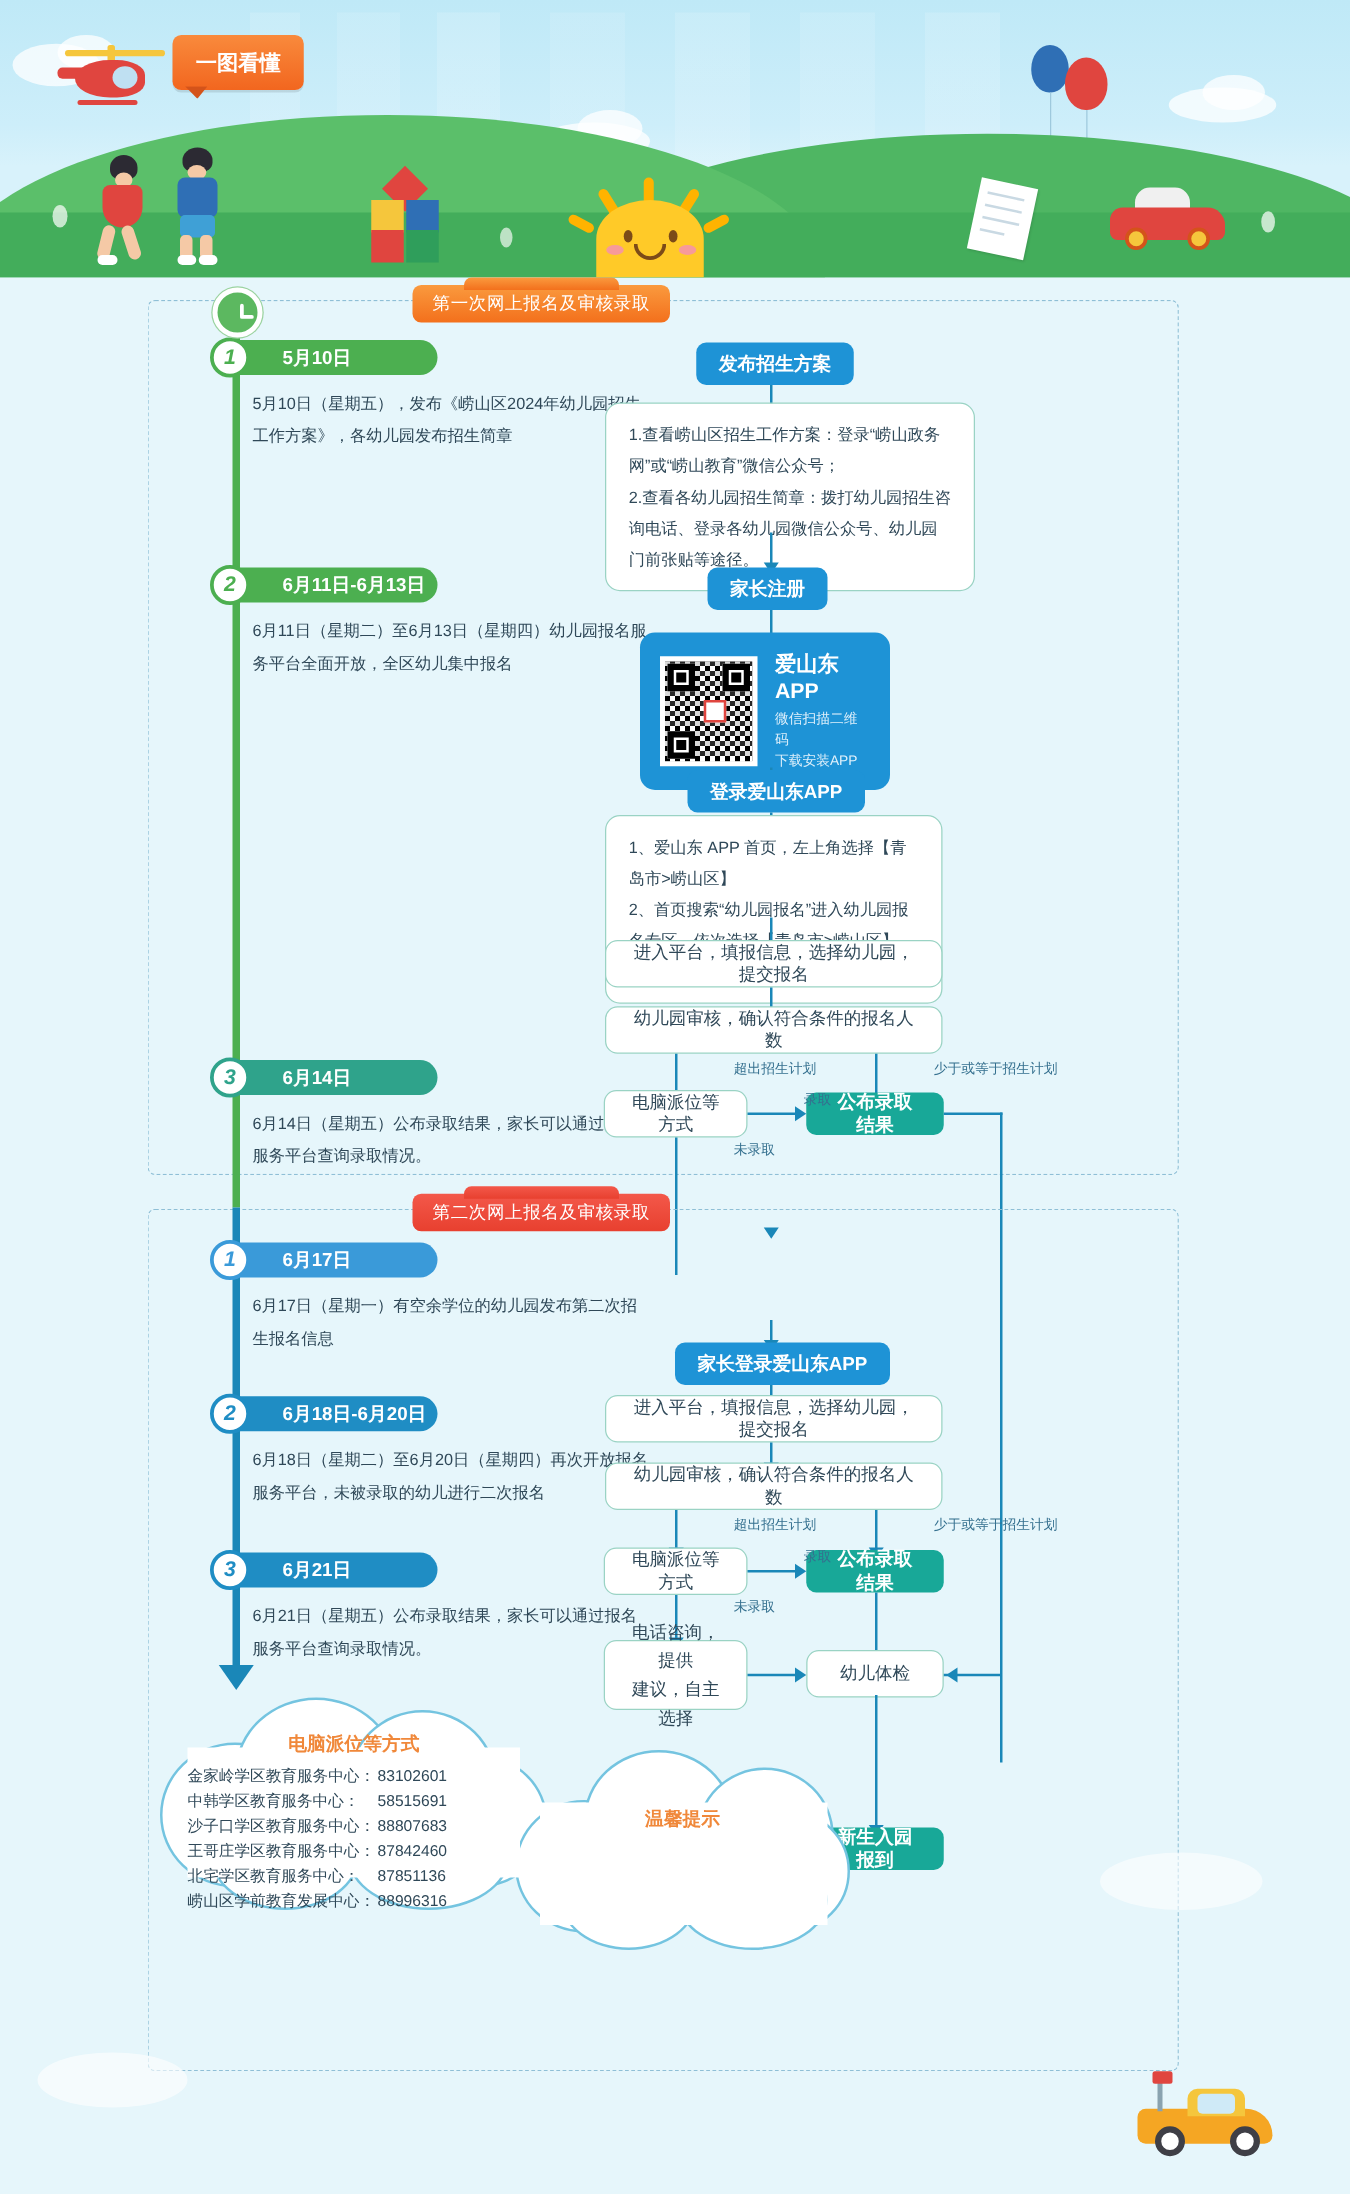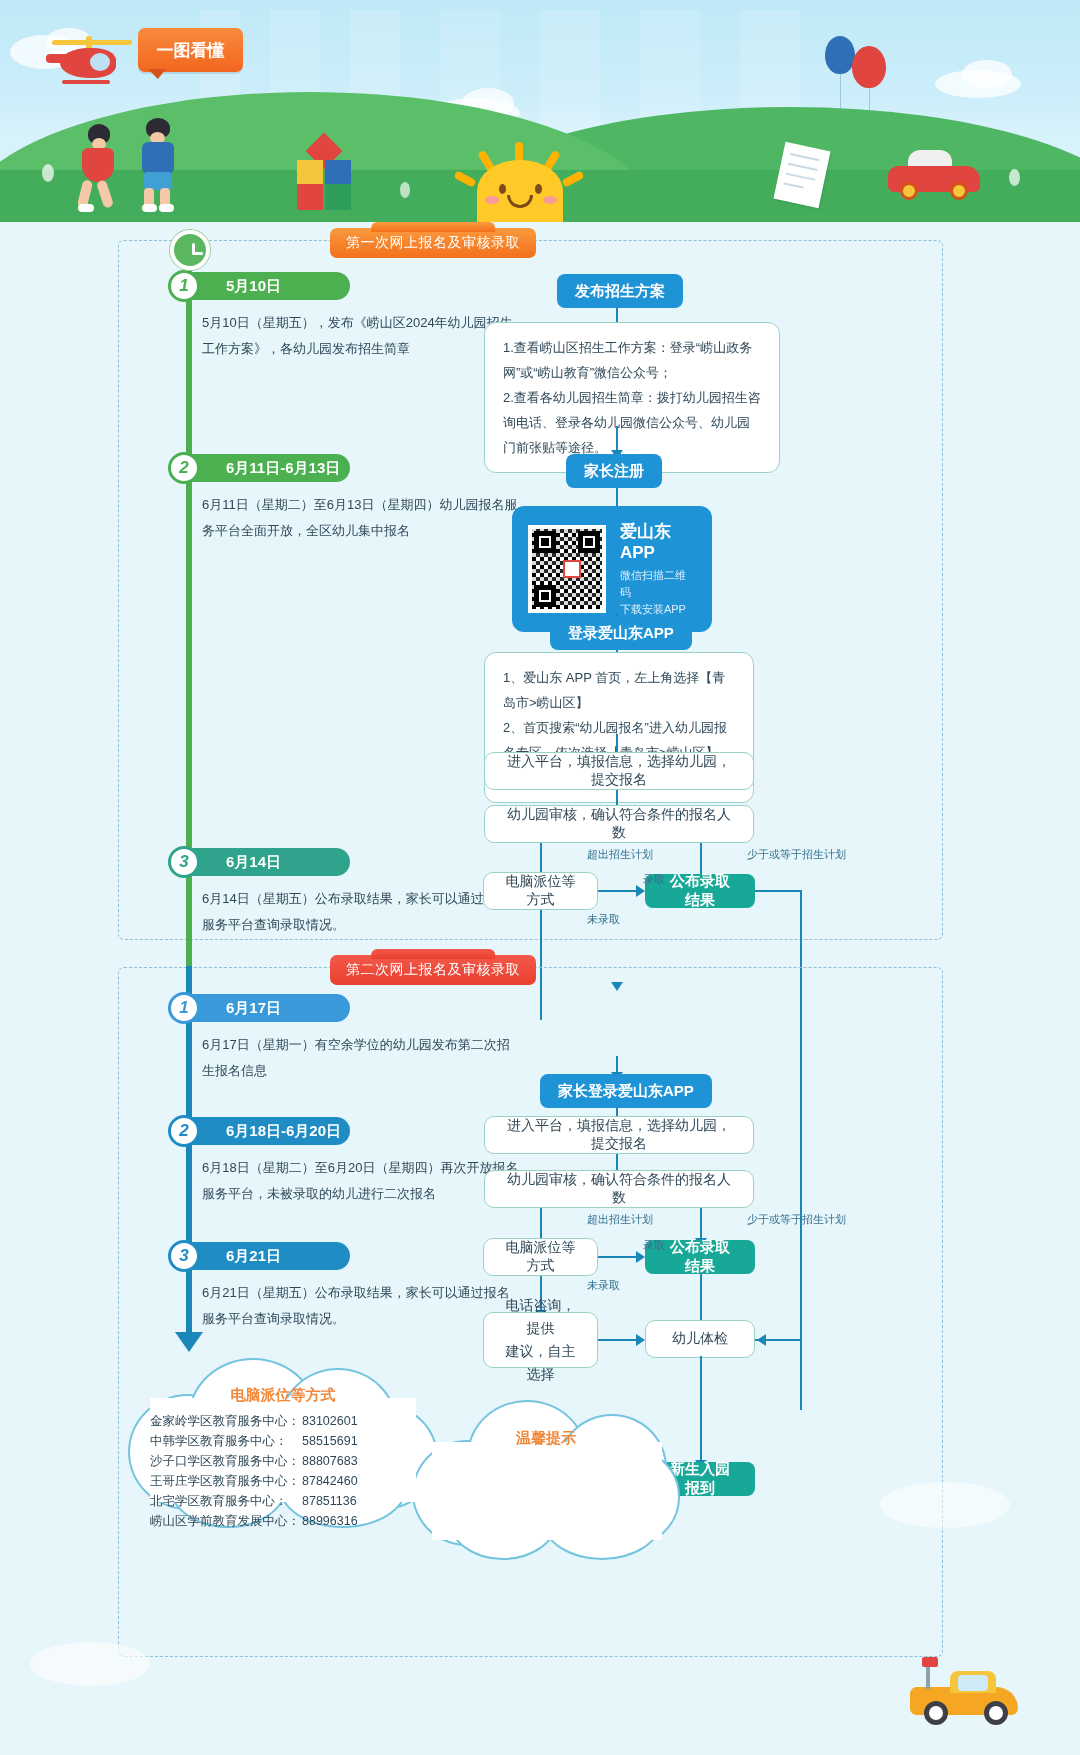--- a/index.html
+++ b/index.html
@@ -592,21 +592,21 @@
   </div>
 
   <div class="cloudbox" style="left:412px;top:1170px;width:268px;height:170px;">
     <div class="cb-blob" style="left:0;top:48px;width:110px;height:106px;"></div>
     <div class="cb-blob" style="left:55px;top:8px;width:120px;height:112px;"></div>
     <div class="cb-blob" style="left:145px;top:22px;width:110px;height:108px;"></div>
     <div class="cb-blob" style="left:170px;top:56px;width:98px;height:98px;"></div>
     <div class="cb-blob" style="left:36px;top:86px;width:110px;height:82px;"></div>
     <div class="cb-blob" style="left:130px;top:88px;width:120px;height:80px;"></div>
     <div class="cloud-inner" style="left:20px;top:50px;width:230px;height:98px;"></div>
-    <div class="cloud-title" style="top:37px;">温馨提示</div>
+    <div class="cloud-title" style="top:54px;">温馨提示</div>
   </div>
 
   <div class="car2">
     <div style="position:absolute;left:0;bottom:10px;width:108px;height:28px;background:#f5a623;border-radius:8px 26px 8px 8px;"></div>
     <div style="position:absolute;left:40px;bottom:32px;width:46px;height:22px;background:#f5c63c;border-radius:8px 8px 0 0;"></div>
     <div style="position:absolute;left:48px;bottom:34px;width:30px;height:16px;background:#cfeaf7;border-radius:4px;"></div>
     <div style="position:absolute;left:14px;bottom:0;width:24px;height:24px;background:#fff;border:5px solid #3f3f46;border-radius:50%;"></div>
     <div style="position:absolute;right:12px;bottom:0;width:24px;height:24px;background:#fff;border:5px solid #3f3f46;border-radius:50%;"></div>
     <div style="position:absolute;left:16px;bottom:36px;width:4px;height:26px;background:#8aa3b0;"></div>
     <div style="position:absolute;left:12px;bottom:58px;width:16px;height:10px;background:#e0453f;border-radius:2px;"></div>

